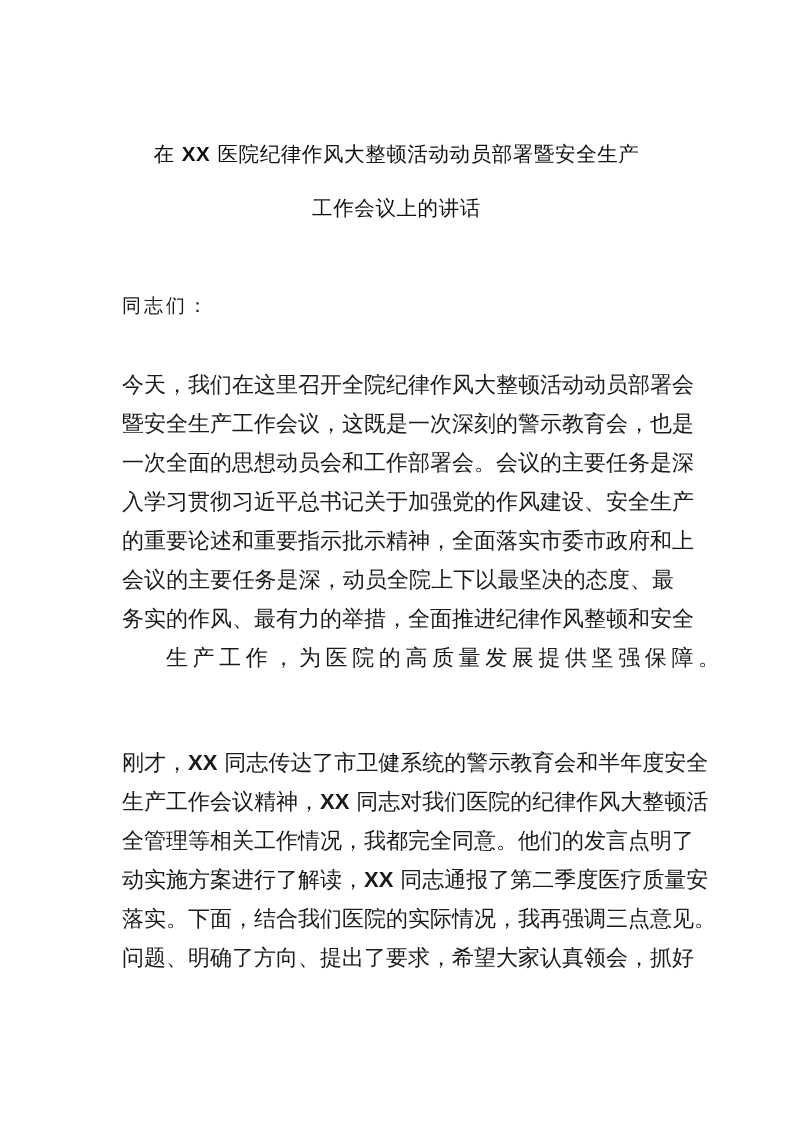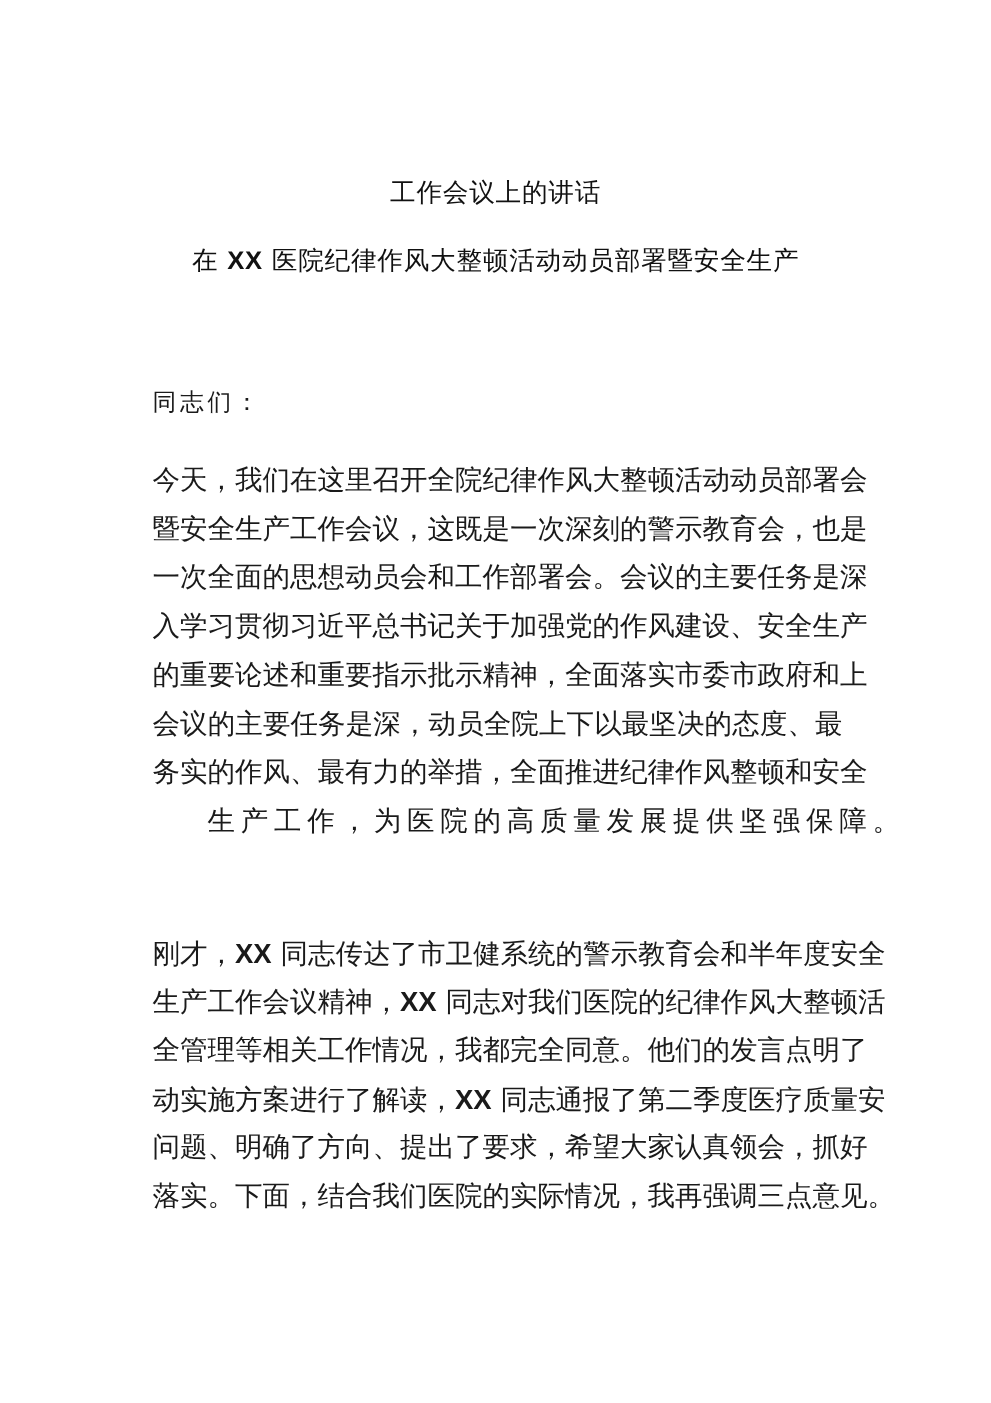--- a/index.html
+++ b/index.html
@@ -58,48 +58,47 @@
       margin-left: 44px;
     }
     .xx { font-family: "Liberation Sans", sans-serif; font-weight: bold; }
     .salutation {
       position: absolute;
       left: 122px;
       top: 290px;
       font-size: 19px;
       line-height: 30px;
       letter-spacing: 3px;
-      margin-top: 17px;
     }
   </style>
 </head>
 <body>
 
 <div class="page">
 
   <div class="title-block">
+    <div class="title-line"><span>在 </span><b>XX</b><span> 医院纪律作风大整顿活动动员部署暨安全生产</span></div>
     <div class="title-line">工作会议上的讲话</div>
-    <div class="title-line"><span>在 </span><b>XX</b><span> 医院纪律作风大整顿活动动员部署暨安全生产</span></div>
   </div>
 
   <div class="salutation">同志们：</div>
 
   <div class="body-block" style="top:365px;">
     <div class="line">今天，我们在这里召开全院纪律作风大整顿活动动员部署会</div>
     <div class="line">暨安全生产工作会议，这既是一次深刻的警示教育会，也是</div>
     <div class="line">一次全面的思想动员会和工作部署会。会议的主要任务是深</div>
     <div class="line">入学习贯彻习近平总书记关于加强党的作风建设、安全生产</div>
     <div class="line">的重要论述和重要指示批示精神，全面落实市委市政府和上</div>
     <div class="line">会议的主要任务是深，动员全院上下以最坚决的态度、最</div>
     <div class="line">务实的作风、最有力的举措，全面推进纪律作风整顿和安全</div>
     <div class="line last">生产工作，为医院的高质量发展提供坚强保障。</div>
   </div>
 
   <div class="body-block" style="top:743px;">
     <div class="line">刚才，<span class="xx">XX</span> 同志传达了市卫健系统的警示教育会和半年度安全</div>
     <div class="line">生产工作会议精神，<span class="xx">XX</span> 同志对我们医院的纪律作风大整顿活</div>
     <div class="line">全管理等相关工作情况，我都完全同意。他们的发言点明了</div>
     <div class="line">动实施方案进行了解读，<span class="xx">XX</span> 同志通报了第二季度医疗质量安</div>
+    <div class="line">落实。下面，结合我们医院的实际情况，我再强调三点意见。</div>
     <div class="line">问题、明确了方向、提出了要求，希望大家认真领会，抓好</div>
-    <div class="line">落实。下面，结合我们医院的实际情况，我再强调三点意见。</div>
   </div>
 
 </div>
 
 </body></html>

